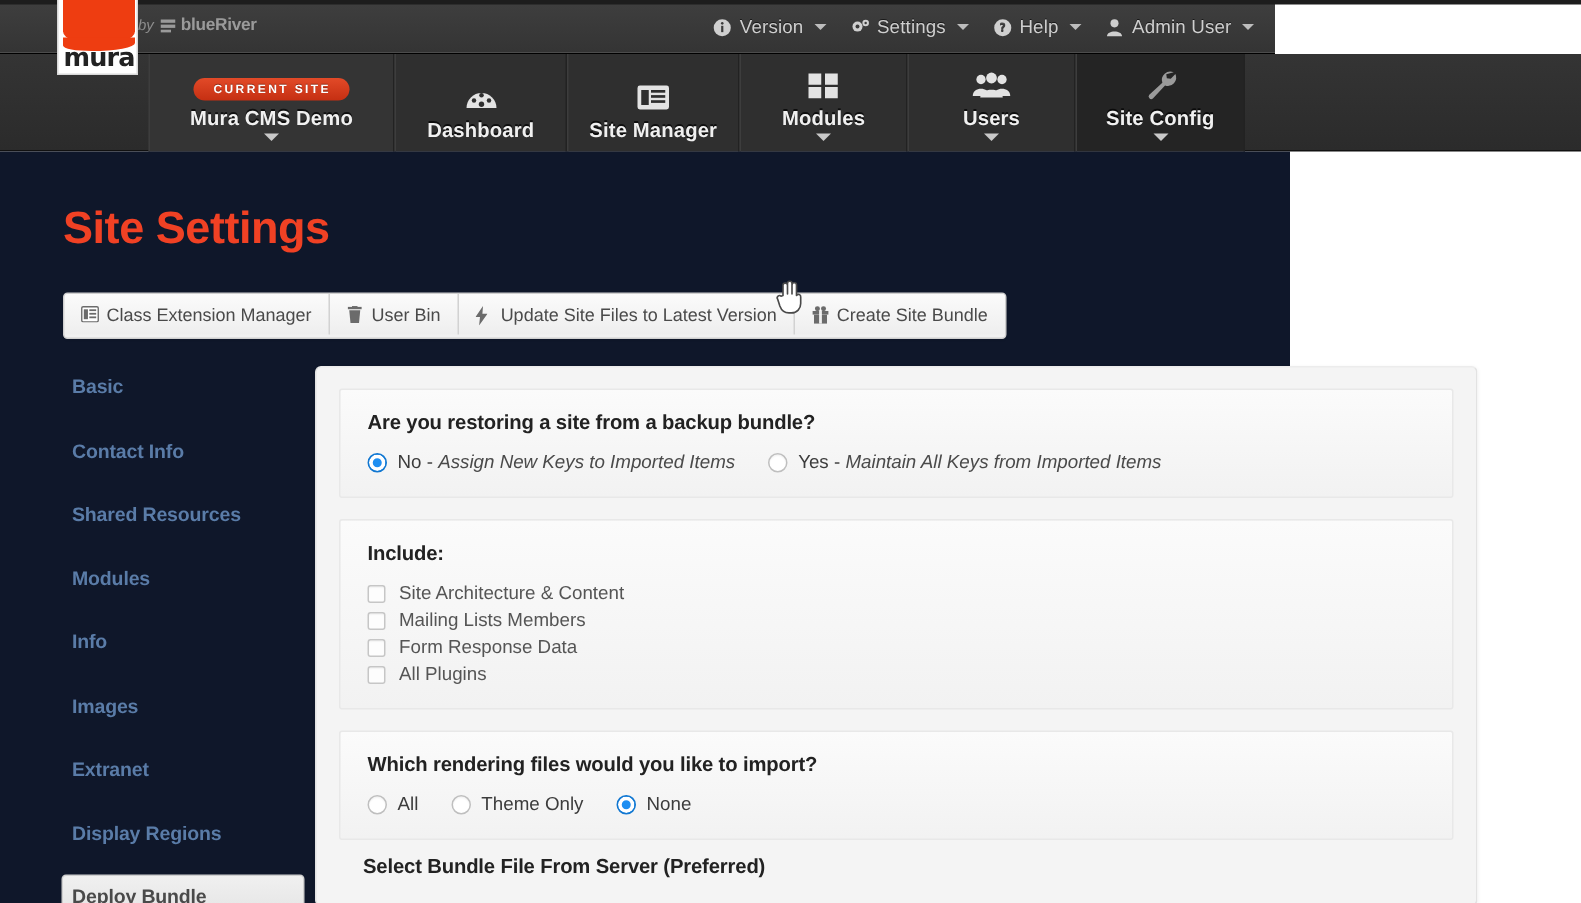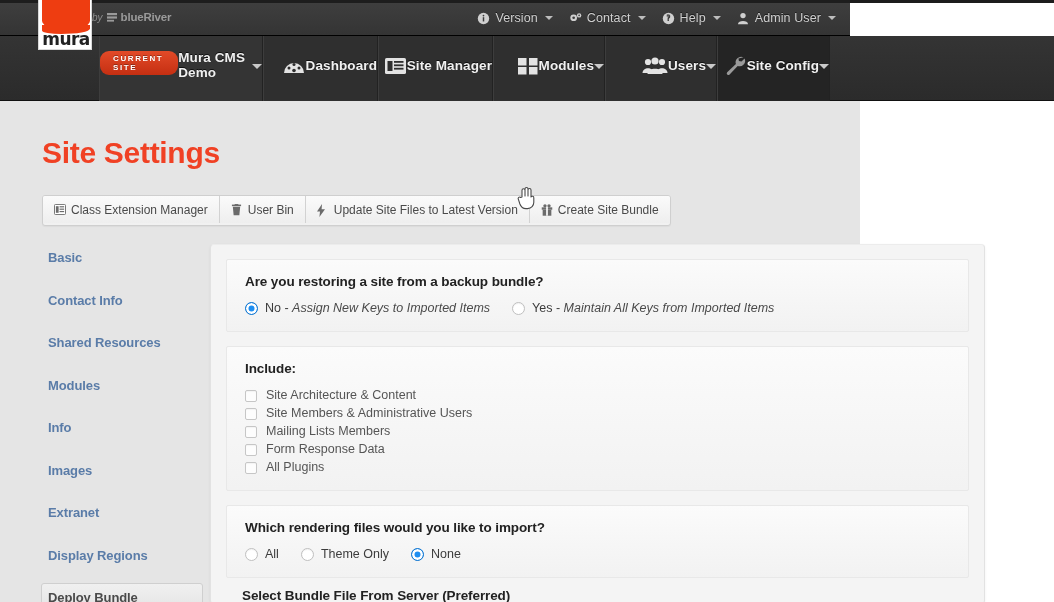--- a/index.html
+++ b/index.html
@@ -72,21 +72,21 @@
     position:absolute;left:0;top:36px;width:1054px;height:65px;
     background:#2e2e2e;
     background:linear-gradient(180deg,#343434 0%,#2b2b2b 100%);
     border-bottom:1px solid #111;
     box-sizing:border-box;
   }
   #navwrap{position:absolute;left:99px;top:0;height:65px;display:flex;}
   .navitem{
     position:relative;height:65px;box-sizing:border-box;
     border-left:1px solid #3d3d3d;border-right:1px solid #222;
-    display:flex;flex-direction:row;align-items:center;justify-content:flex-end;
+    display:flex;flex-direction:column;align-items:center;justify-content:flex-end;
     padding-bottom:7px;cursor:pointer;background:#2f2f2f;
   }
   .navitem.site{width:164px;background:#343434;}
   .navitem.active{background:#242424;}
   .navlabel{
     color:#f0f0f0;font-size:13.5px;font-weight:bold;letter-spacing:.1px;
     text-shadow:0 -1px 0 rgba(0,0,0,.7);line-height:15px;
   }
   .navicon{
     height:26px;display:flex;align-items:flex-end;justify-content:center;margin-bottom:4px;
@@ -97,21 +97,21 @@
   }
   .badge-current{
     background:#d8361a;
     background:linear-gradient(180deg,#e24a28 0%,#c52f12 100%);
     color:#fff;font-size:8px;font-weight:bold;letter-spacing:1.6px;
     padding:3px 12px 3px 13px;border-radius:9px;margin-bottom:4px;
     text-shadow:0 -1px 0 rgba(0,0,0,.35);
   }
 
   
-  #page{position:absolute;left:0;top:101px;width:860px;height:501px;background:#e5e5e5;}
+  #page{position:absolute;left:0;top:101px;width:860px;height:501px;background:#0f172a;}
   #pagetitle{
     position:absolute;left:42px;top:35px;
     font-size:30px;font-weight:bold;color:#f04124;letter-spacing:-.3px;
     font-family:"Liberation Sans","DejaVu Sans",sans-serif;
   }
 
   
   #toolbar{
     position:absolute;left:42px;top:94px;height:29px;display:flex;
     border:1px solid #cfcfcf;border-radius:3px;overflow:hidden;
@@ -214,21 +214,21 @@
       <span class="uicon">
         <svg width="14" height="13" viewBox="0 0 18 16">
           <g fill="#cfcfcf">
               <circle cx="6" cy="7" r="4.3"></circle>
               <circle cx="13" cy="4" r="2.8"></circle>
             </g>
           <circle cx="6" cy="7" r="1.7" fill="#3a3a3a"></circle>
             <circle cx="13" cy="4" r="1.05" fill="#3a3a3a"></circle>
         </svg>
       </span>
-      <span>Contact</span>
+      <span>Settings</span>
       <i class="caret"></i>
     </div>
 
     <div class="util-item">
       <span class="uicon">
         <svg width="13" height="13" viewBox="0 0 16 16">
             <circle cx="8" cy="8" r="7" fill="#cfcfcf"></circle>
             <text x="8" y="11.6" font-size="9.5" font-weight="bold" text-anchor="middle" fill="#3a3a3a" font-family="DejaVu Sans">?</text>
           </svg>
       </span>
@@ -422,24 +422,20 @@
 
     <div class="psec">
       <div class="psec-title">Include:</div>
       <div class="check-list">
         <label class="check-row">
           <span class="cbox"></span>
           <span class="check-label">Site Architecture &amp; Content</span>
         </label>
         <label class="check-row">
           <span class="cbox"></span>
-          <span class="check-label">Site Members &amp; Administrative Users</span>
-        </label>
-        <label class="check-row">
-          <span class="cbox"></span>
           <span class="check-label">Mailing Lists Members</span>
         </label>
         <label class="check-row">
           <span class="cbox"></span>
           <span class="check-label">Form Response Data</span>
         </label>
         <label class="check-row">
           <span class="cbox"></span>
           <span class="check-label">All Plugins</span>
         </label>

